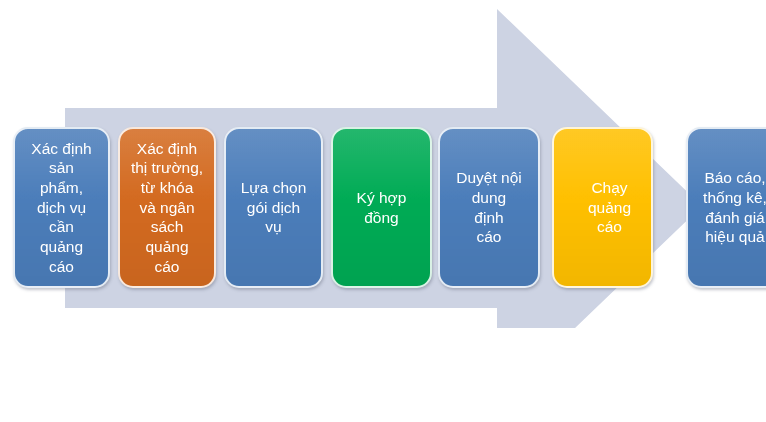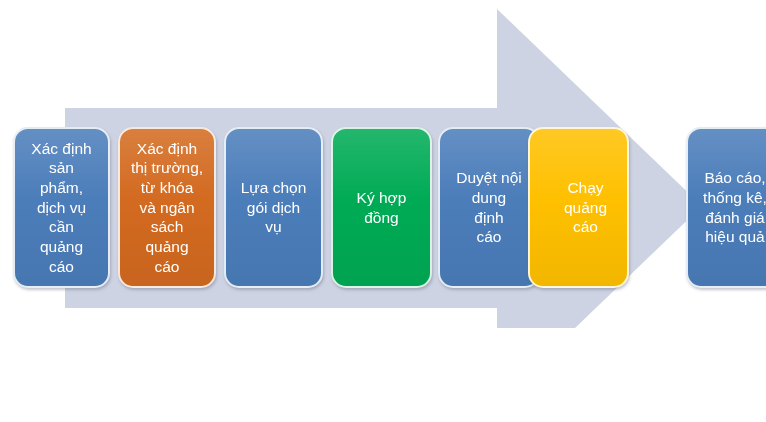--- a/index.html
+++ b/index.html
@@ -37,21 +37,21 @@
     line-height: 1.27;
     white-space: pre-line;
     background-image: linear-gradient(rgba(255,255,255,0.14), rgba(255,255,255,0) 45%, rgba(0,0,0,0.05));
     box-shadow: 1px 2px 3px rgba(90,95,115,0.35);
   }
   .step:nth-of-type(1) { left: 13px;  width: 97px;  }
   .step:nth-of-type(2) { left: 118px; width: 98px;  }
   .step:nth-of-type(3) { left: 224px; width: 99px;  }
   .step:nth-of-type(4) { left: 331px; width: 101px; }
   .step:nth-of-type(5) { left: 438px; width: 102px; }
-  .step:nth-of-type(6) { left: 528px; width: 101px; padding-left: 14px; }
+  .step:nth-of-type(6) { left: 552px; width: 101px; padding-left: 14px; }
   .step:nth-of-type(7) { left: 686px; width: 98px;  }
   .step-label {
     display: block;
     width: 100%;
     padding: 0 2px;
   }
 </style>
 </head>
 <body>
 

